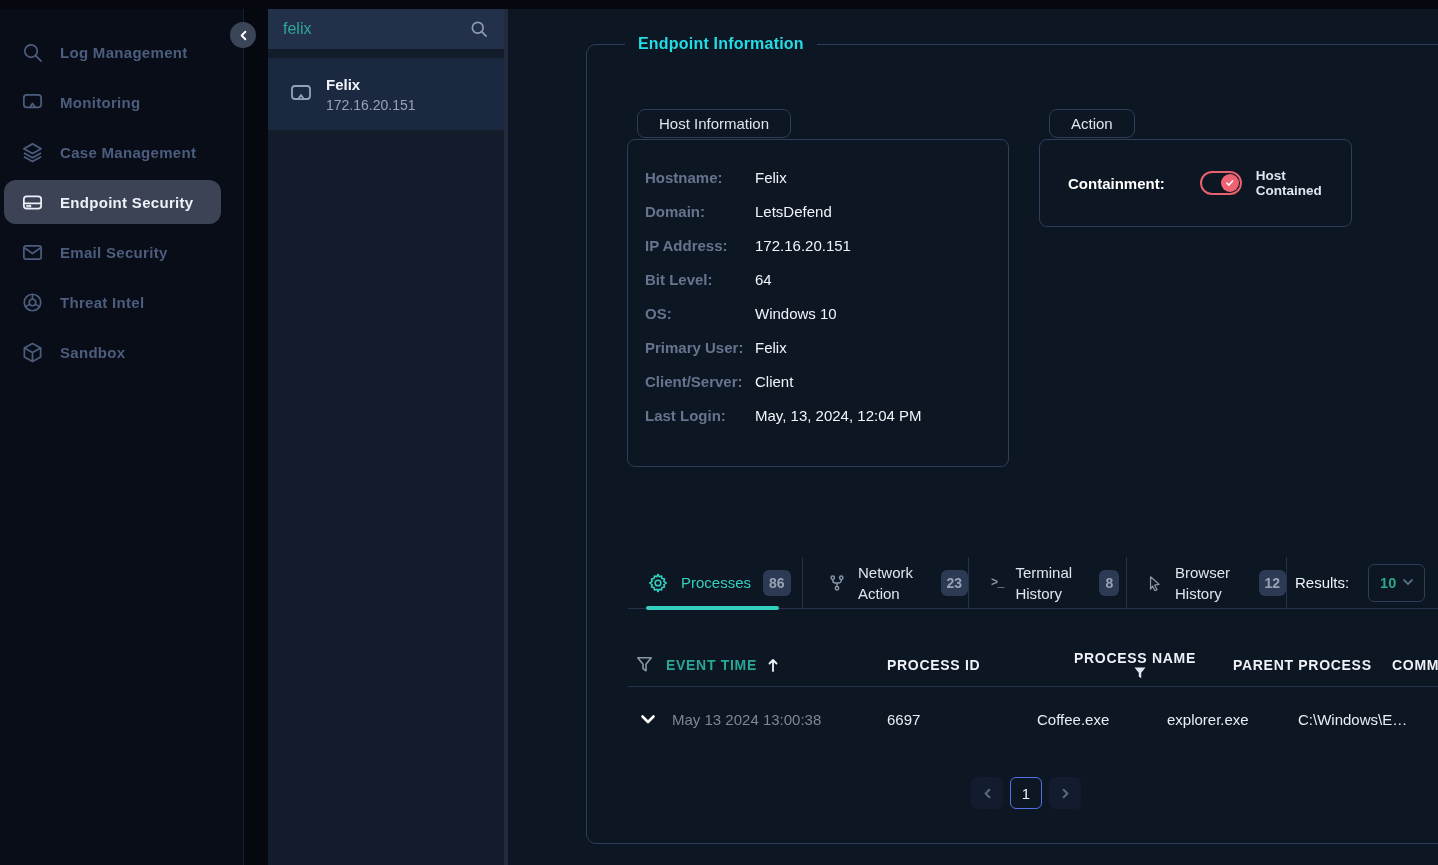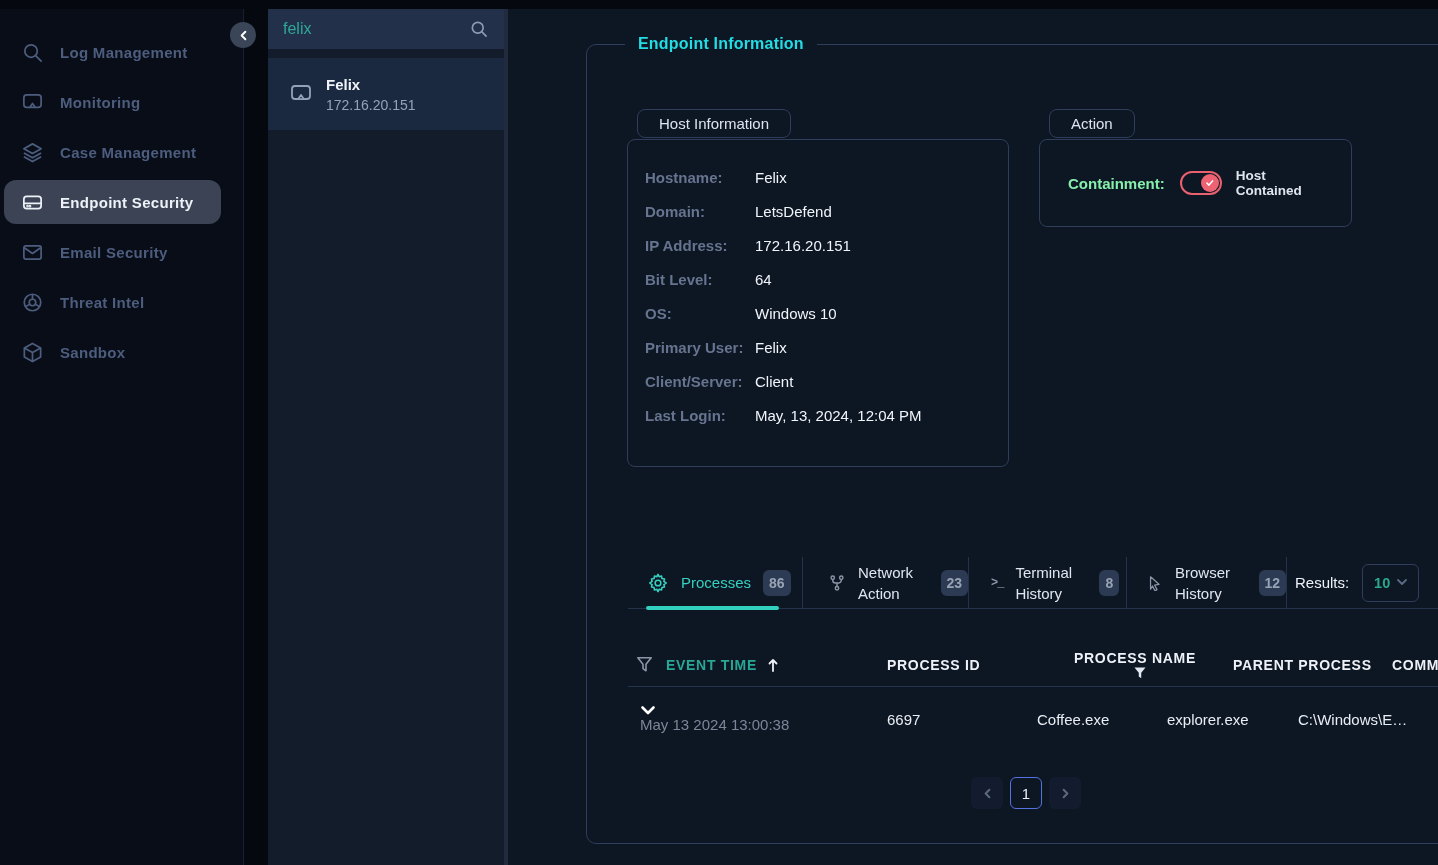--- a/index.html
+++ b/index.html
@@ -38,56 +38,56 @@
   .chip { position:absolute; top:64px; height:29px; border:1px solid #2e3d5a; border-radius:8px; display:flex; align-items:center; padding:0 21px; color:#dde4ee; font-size:15px; white-space:nowrap; }
   .chip-host { left:50px; }
   .chip-action { left:462px; }
 
   .host-card { position:absolute; left:40px; top:94px; width:382px; height:328px; border:1px solid #2e3d5a; border-radius:8px; padding:29px 0 0 17px; }
   .hrow { height:34px; display:flex; align-items:flex-start; }
   .hlabel { width:110px; flex:none; color:#66748f; font-weight:bold; font-size:15px; }
   .hvalue { color:#f1f5fa; font-size:15px; white-space:nowrap; }
 
   .action-card { position:absolute; left:452px; top:94px; width:313px; height:88px; border:1px solid #2e3d5a; border-radius:8px; display:flex; align-items:center; padding-left:28px; }
-  .containment-label { color:#86efac; font-weight:bold; font-size:15px; margin-right:15px; white-space:nowrap; }
+  .containment-label { color:#ffffff; font-weight:bold; font-size:15px; margin-right:35px; white-space:nowrap; }
   .toggle { width:42px; height:24px; border:2px solid #e9606f; border-radius:14px; position:relative; flex:none; cursor:pointer; }
   .knob { position:absolute; right:1px; top:1px; width:18px; height:18px; border-radius:50%; background:#ee6373; display:flex; align-items:center; justify-content:center; }
   .toggle-text { margin-left:14px; width:88px; font-weight:bold; font-size:13.5px; line-height:15px; color:#dfe5ee; }
 
   
   .tabs { position:absolute; left:41px; top:512px; width:811px; height:52px; border-bottom:1px solid #25324c; display:flex; }
   .tab { display:flex; align-items:center; position:relative; cursor:pointer; }
   .tab-sep { border-left:1px solid #25324c; }
   .tw1 { width:174px; padding-left:19px; }
   .tw2 { width:166px; padding-left:25px; }
   .tw3 { width:158px; padding-left:22px; }
   .tw4 { width:160px; padding-left:20px; }
   .tab-icon { margin-right:12px; flex:none; display:flex; color:#8b96a8; }
   .tab-label { font-size:15px; color:#dfe6ef; line-height:21px; }
   .tab-label.wrap { width:72px; }
   .tab.active .tab-label { color:#35d1c1; }
   .tab.active .tab-icon { color:#35d1c1; }
   .tab.active::after { content:""; position:absolute; left:18px; bottom:-2px; width:133px; height:4px; background:#32d0bf; border-radius:3px; }
   .badge { margin-left:12px; min-width:16px; height:26px; padding:0 6px; border-radius:6px; background:#2c3a54; color:#98a3b4; font-weight:bold; font-size:14px; display:flex; align-items:center; justify-content:center; }
   .term-glyph { font-family:"Liberation Mono",monospace; font-size:12px; font-weight:bold; letter-spacing:-1px; }
-  .results-area { display:flex; align-items:center; border-left:1px solid #25324c; padding-left:8px; flex:1; }
+  .results-area { display:flex; align-items:center; border-left:1px solid #25324c; padding-left:8px; flex:1;gap:6px; }
   .results-label { font-size:15px; color:#eef2f8; margin-right:13px; white-space:nowrap; }
   .results-select { width:57px; height:38px; border:1px solid #2e3d5a; border-radius:6px; display:flex; align-items:center; justify-content:center; gap:7px; cursor:pointer; }
   .results-value { color:#2aa88f; font-weight:bold; font-size:14.5px; }
 
   
   .thead { position:absolute; left:41px; top:598px; width:811px; height:44px; border-bottom:1px solid #25324c; display:flex; align-items:center; }
   .th { display:flex; align-items:center; font-weight:bold; font-size:14px; letter-spacing:.7px; color:#eef2f8; white-space:nowrap; flex:none; }
   .th1 { width:259px; padding-left:8px; }
   .th1 .col-label { color:#28a795; margin:0 9px 0 13px; }
   .th2 { width:150px; } .th3 { width:196px;flex-direction:column; } .th4 { width:159px; } .th5 { width:200px; overflow:visible; }
   .th3 svg { margin-left:9px; }
   .trow { position:absolute; left:41px; top:643px; width:811px; height:62px; display:flex; align-items:center; cursor:pointer; }
   .td { flex:none; font-size:15px; color:#e9eef5; white-space:nowrap; }
-  .td1 { width:259px; display:flex; align-items:flex-start; padding-left:12px;flex-direction:column; }
+  .td1 { width:259px; display:flex; align-items:center; padding-left:12px; }
   .td1 svg { margin-right:16px; flex:none; }
   .td-date { color:#7b8698; }
   .td2 { width:150px; } .td3 { width:130px; } .td4 { width:131px; } .td5 { width:120px; }
 
   
   .pagination { position:absolute; left:384px; top:732px; display:flex; gap:7px; align-items:center; }
   .pg { width:32px; height:32px; border-radius:6px; display:flex; align-items:center; justify-content:center; background:#131c2e; border:none; color:#5a6880; cursor:pointer; }
   .pg.current { background:transparent; border:1.5px solid #5671e0; color:#edf1f7; font-size:15px; }
 </style>
 </head>

